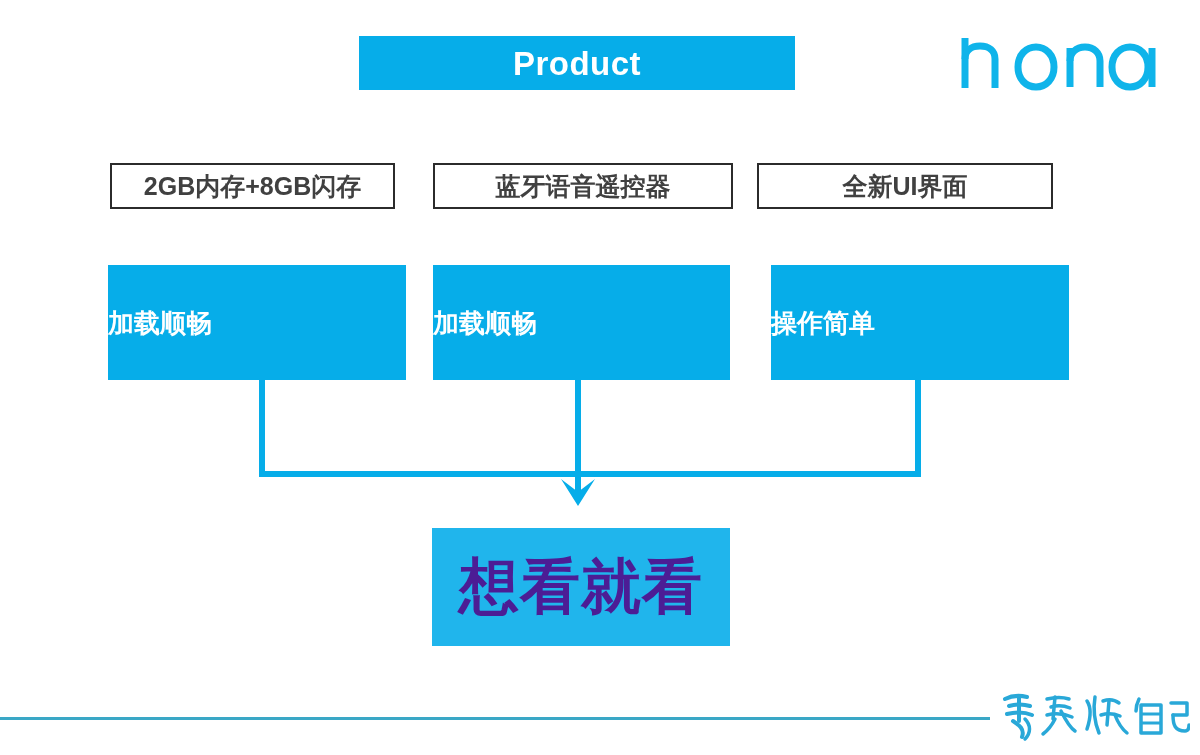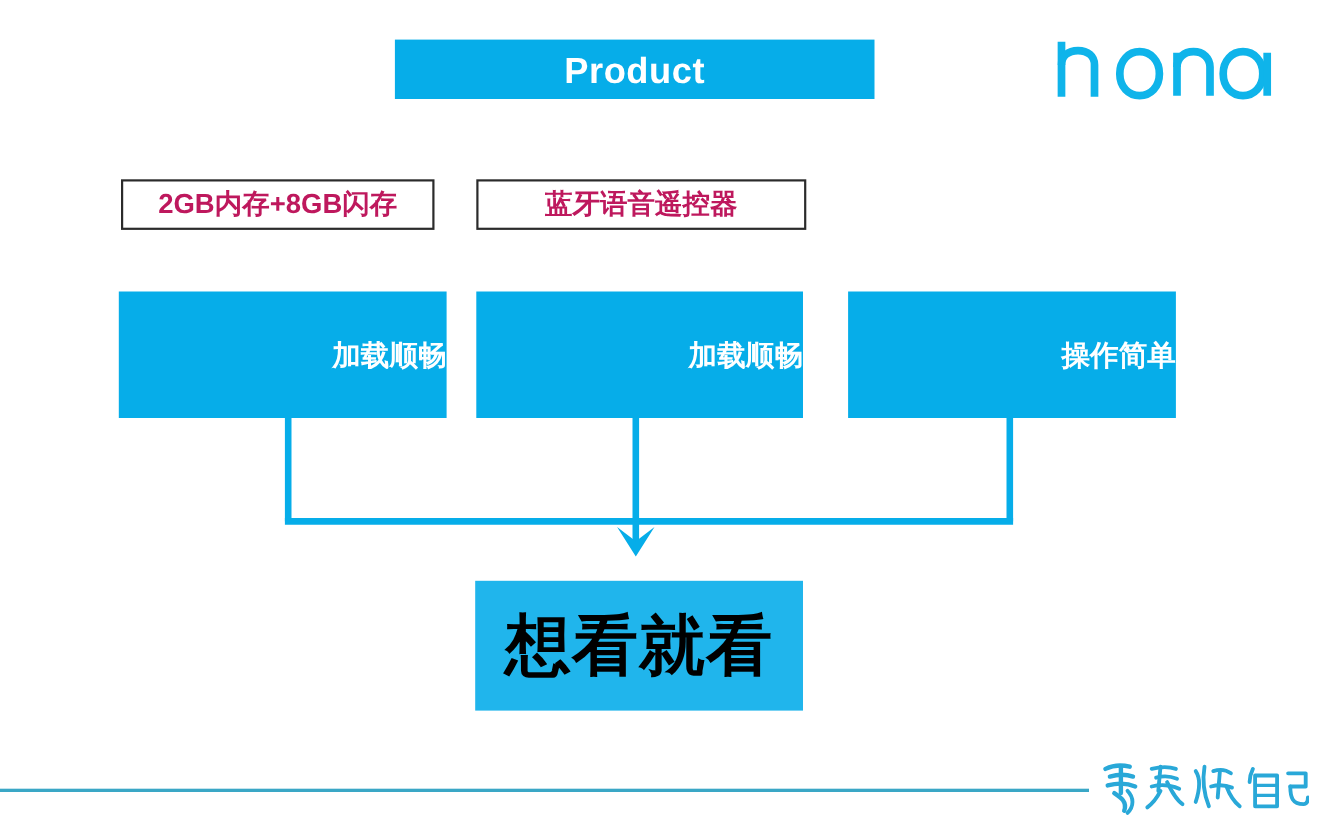--- a/index.html
+++ b/index.html
@@ -53,37 +53,37 @@
   .outline-box {
     position: absolute;
     border: 2px solid #2b2b2b;
     background: #ffffff;
     display: flex;
     align-items: center;
     justify-content: center;
     box-sizing: border-box;
   }
   .outline-box .label {
-    color: #be185d;
+    color: #404040;
     font-weight: bold;
     font-size: 25px;
     white-space: nowrap;
     line-height: 1;
   }
   .ob-1 { left: 110px; top: 163px; width: 285px; height: 46px; }
   .ob-2 { left: 433px; top: 163px; width: 300px; height: 46px; }
   .ob-3 { left: 757px; top: 163px; width: 296px; height: 46px; }
 
   
   .fill-box {
     position: absolute;
     background: #06ADE9;
     display: flex;
     align-items: center;
-    justify-content: flex-end;
+    justify-content: flex-start;
   }
   .fill-box .label {
     color: #ffffff;
     font-weight: bold;
     font-size: 26px;
     white-space: nowrap;
     line-height: 1;
   }
   .fb-1 { left: 108px; top: 265px; width: 298px; height: 115px; }
   .fb-2 { left: 433px; top: 265px; width: 297px; height: 115px; }
@@ -105,21 +105,21 @@
     left: 432px;
     top: 528px;
     width: 298px;
     height: 118px;
     background: #20B5EC;
     display: flex;
     align-items: center;
     justify-content: center;
   }
   .conclusion-box .label {
-    color: #000000;
+    color: #4c1d95;
     font-weight: bold;
     font-size: 60px;
     letter-spacing: 1px;
     white-space: nowrap;
     line-height: 1;
   }
 
   
   .footer-rule {
     position: absolute;
@@ -166,20 +166,23 @@
         <path d="M200,53 L200,14" transform="translate(-6,0)"></path>
       </g>
     </svg>
   </div>
 
   <div class="outline-box ob-1">
     <span class="label">2GB内存+8GB闪存</span>
   </div>
   <div class="outline-box ob-2">
     <span class="label">蓝牙语音遥控器</span>
+  </div>
+  <div class="outline-box ob-3">
+    <span class="label">全新UI界面</span>
   </div>
 
   <div class="fill-box fb-1">
     <span class="label">加载顺畅</span>
   </div>
   <div class="fill-box fb-2">
     <span class="label">加载顺畅</span>
   </div>
   <div class="fill-box fb-3">
     <span class="label">操作简单</span>

